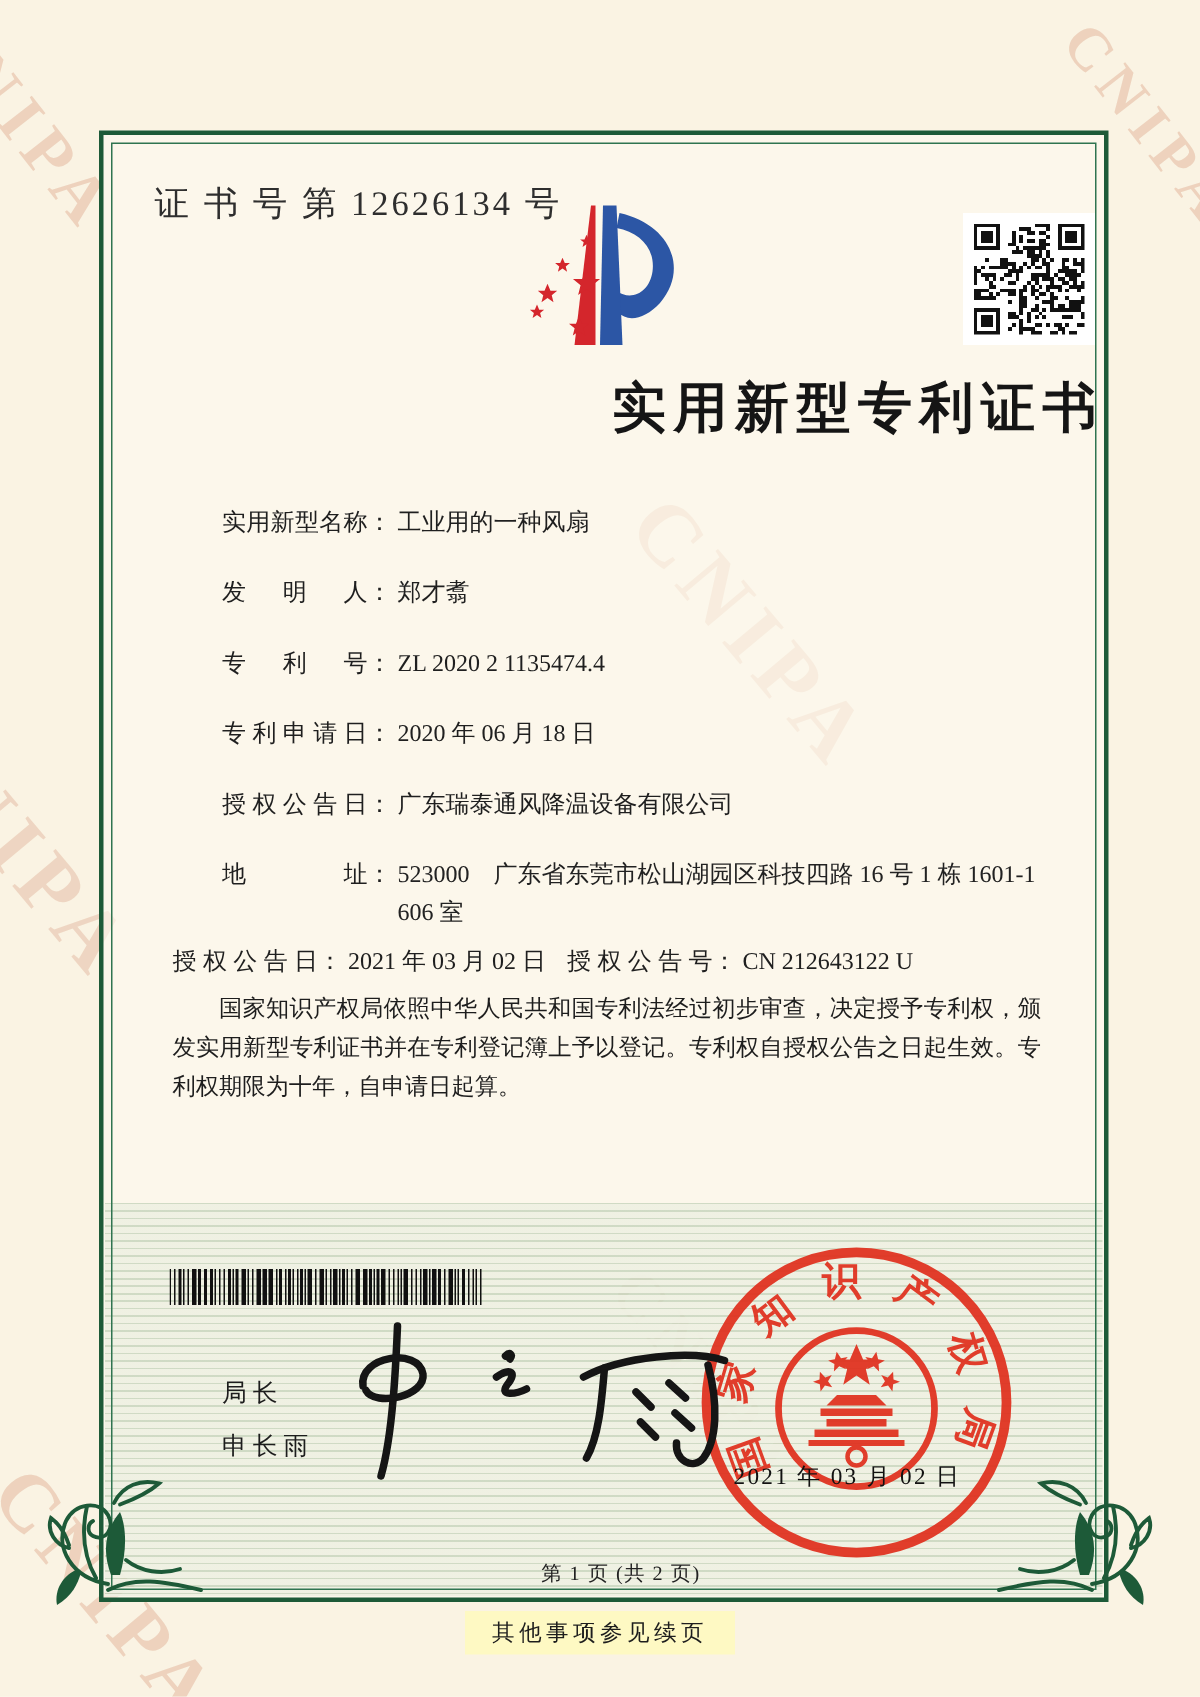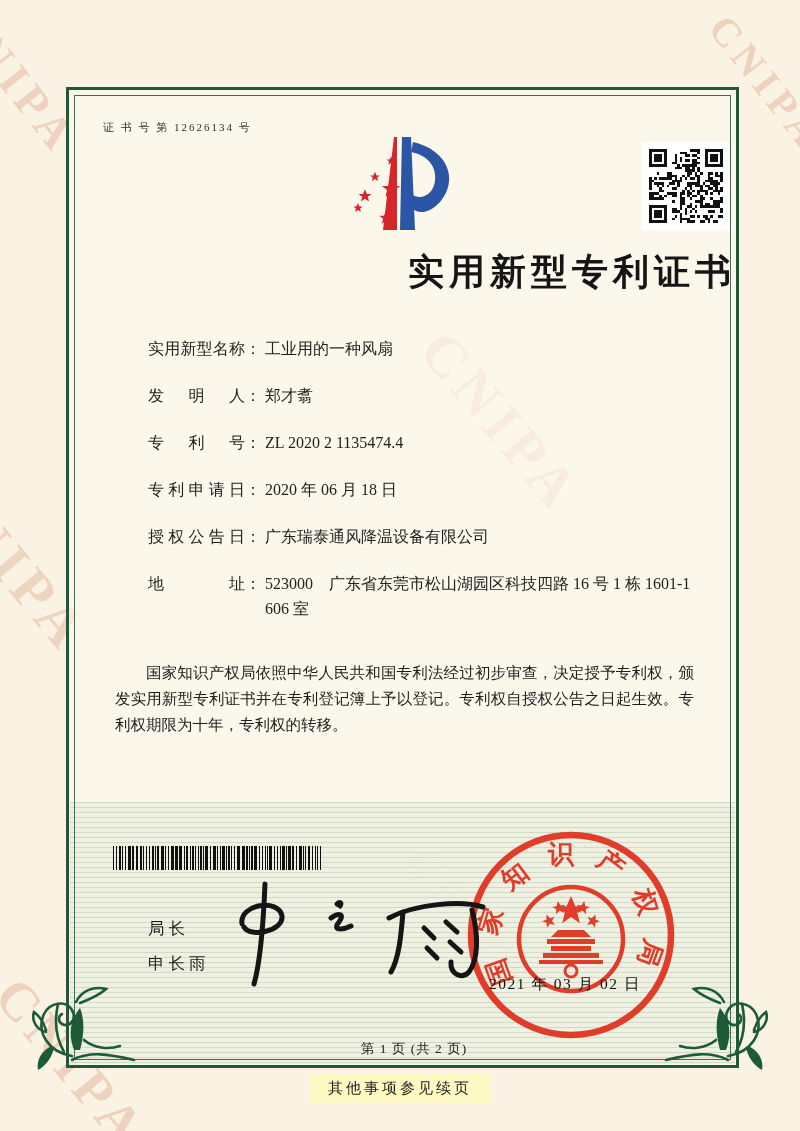--- a/index.html
+++ b/index.html
@@ -34,21 +34,21 @@
     position:absolute;left:1px;right:1px;bottom:1px;height:262px;z-index:0;
     background:repeating-linear-gradient(180deg,
       rgba(125,165,125,0.35) 0 1px, rgba(238,240,226,0.9) 1px 5px);
   }
   .corner-orn{position:absolute;z-index:5;width:108px;height:108px;}
   .orn-bl{left:28px;top:972px;}
   .orn-br{left:664px;top:972px;transform:scaleX(-1);}
   
   .cert-no{
     position:absolute;left:34px;top:30px;z-index:4;
-    font-size:11px;letter-spacing:2px;color:#2e2e2e;
+    font-size:23px;letter-spacing:2px;color:#2e2e2e;
   }
   .logo{position:absolute;left:276px;top:44px;width:116px;height:104px;z-index:3;}
   .qr-wrap{
     position:absolute;right:6px;top:52px;width:88px;height:88px;background:#ffffff;z-index:3;
     display:flex;align-items:center;justify-content:center;
   }
   .title{
     position:absolute;left:0;right:0;top:158px;z-index:4;
     text-align:right;font-size:36px;font-weight:bold;letter-spacing:5px;color:#151515;
   }
@@ -423,24 +423,34 @@
       <span class="fl">授权公告日</span><span class="colon">：</span>
       <span class="fv">广东瑞泰通风降温设备有限公司</span>
     </div>
     <div class="row row-address">
       <span class="fl">地址</span><span class="colon">：</span>
       <span class="addr-val">
         <div>523000　广东省东莞市松山湖园区科技四路 16 号 1 栋 1601-1</div>
         <div>606 室</div>
       </span>
     </div>
+    <div class="grant-row">
+      <div>
+        <span class="fl">授权公告日</span><span class="colon">：</span>
+        <span class="fv">2021 年 03 月 02 日</span>
+      </div>
+      <div class="grant-right">
+        <span class="fl">授权公告号</span><span class="colon">：</span>
+        <span class="fv">CN 212643122 U</span>
+      </div>
+    </div>
   </div>
 
   <div class="paras">
-    <p>国家知识产权局依照中华人民共和国专利法经过初步审查，决定授予专利权，颁发实用新型专利证书并在专利登记簿上予以登记。专利权自授权公告之日起生效。专利权期限为十年，专利权的转移。</p>
+    <p>国家知识产权局依照中华人民共和国专利法经过初步审查，决定授予专利权，颁发实用新型专利证书并在专利登记簿上予以登记。专利权自授权公告之日起生效。专利权期限为十年，自申请日起算。</p>
   </div>
 
   <svg class="barcode" viewBox="0 0 212 24" preserveAspectRatio="none">
     <g class="bars">
         <rect x="0" y="0" width="1" height="24" fill="#101010"></rect>
         <rect x="3" y="0" width="1" height="24" fill="#101010"></rect>
         <rect x="6" y="0" width="2" height="24" fill="#101010"></rect>
         <rect x="9" y="0" width="1" height="24" fill="#101010"></rect>
         <rect x="12" y="0" width="1" height="24" fill="#101010"></rect>
         <rect x="15" y="0" width="3" height="24" fill="#101010"></rect>

